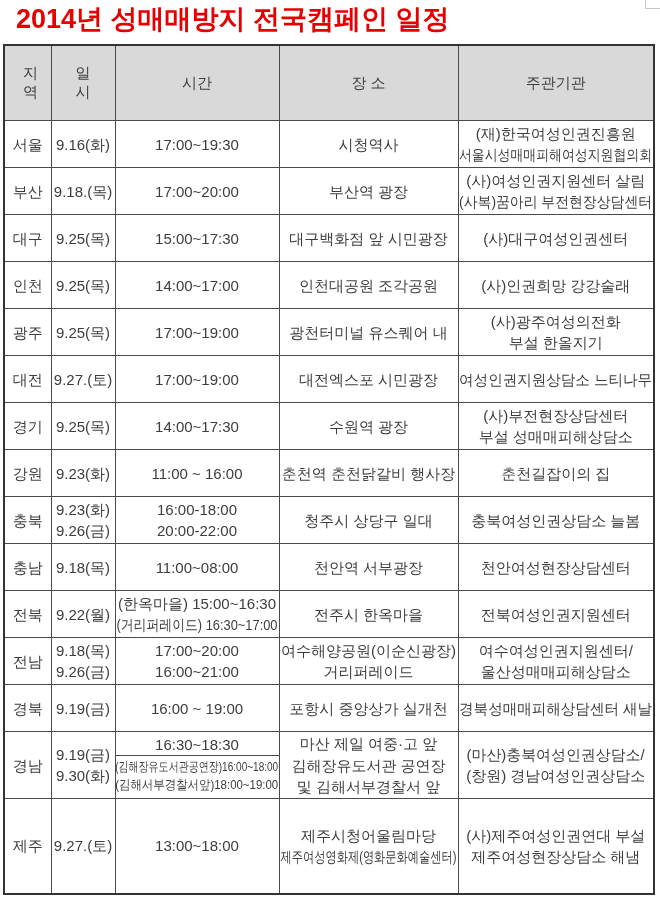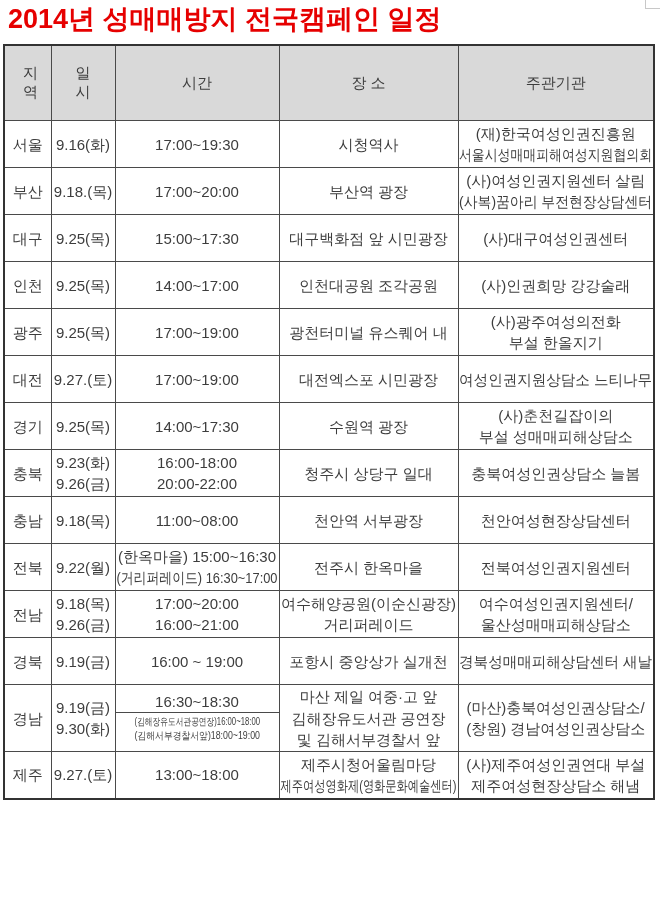--- a/index.html
+++ b/index.html
@@ -14,21 +14,21 @@
   body{
     width:660px;height:897px;background:#ffffff;overflow:hidden;
     font-family:"Liberation Sans","DejaVu Sans",sans-serif;color:var(--text);
     position:relative;
   }
   .artifact{
     position:absolute;top:0;right:0;width:15px;height:9px;
     border-left:1px solid #c8c8c8;border-bottom:1px solid #c8c8c8;
   }
   .title{
-    margin:3px 0 0 8px;
+    margin:3px 0 0 16px;
     font-size:27px;font-weight:bold;color:var(--title-color);
     letter-spacing:0px;line-height:1.2;
   }
   table{
     border-collapse:collapse;table-layout:fixed;
     width:650px;margin:9px 0 0 3px;
     border:2px solid var(--border-strong);
   }
   col.c-region{width:47px;}
   col.c-date{width:64px;}
@@ -39,21 +39,21 @@
   thead tr{height:38px;}
   th{font-weight:normal;font-size:15px;background:var(--header-bg);padding:18px;}
   tbody tr{height:47px;}
   tbody tr:nth-child(15){height:95px;}
   td{font-size:15px;padding:1px;}
   .line{display:flex;justify-content:center;line-height:1.42;}
   .line>span{white-space:nowrap;display:inline-block;}
   td.split{padding:0;}
   .sub{display:flex;flex-direction:column;justify-content:center;}
   .sub-first{border-bottom:1px solid var(--border);flex:0 0 44px;align-items:center;}
-  .sub-second{flex:1 1 auto;font-size:10px;padding:2px 0;}
+  .sub-second{flex:1 1 auto;font-size:13px;padding:2px 0;}
 </style>
 </head>
 <body>
 
 <div class="artifact"></div>
 
 <h1 class="title">2014년 성매매방지 전국캠페인 일정</h1>
 
 <table>
   <colgroup>
@@ -260,24 +260,51 @@
             <span>14:00~17:30</span>
           </div>
         </td>
         <td>
           <div class="line">
             <span>수원역 광장</span>
           </div>
         </td>
         <td>
           <div class="line">
-            <span>(사)춘천길잡이의</span>
+            <span>(사)부전현장상담센터</span>
           </div>
           <div class="line">
             <span>부설 성매매피해상담소</span>
+          </div>
+        </td>
+      </tr>
+      <tr>
+        <td>
+          <div class="line">
+            <span>강원</span>
+          </div>
+        </td>
+        <td>
+          <div class="line">
+            <span>9.23(화)</span>
+          </div>
+        </td>
+        <td>
+          <div class="line">
+            <span>11:00 ~ 16:00</span>
+          </div>
+        </td>
+        <td>
+          <div class="line">
+            <span>춘천역 춘천닭갈비 행사장</span>
+          </div>
+        </td>
+        <td>
+          <div class="line">
+            <span>춘천길잡이의 집</span>
           </div>
         </td>
       </tr>
       <tr>
         <td>
           <div class="line">
             <span>충북</span>
           </div>
         </td>
         <td>

